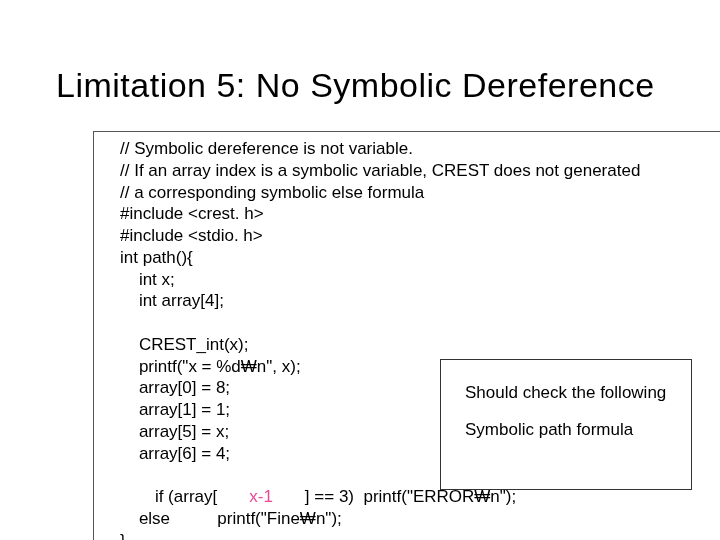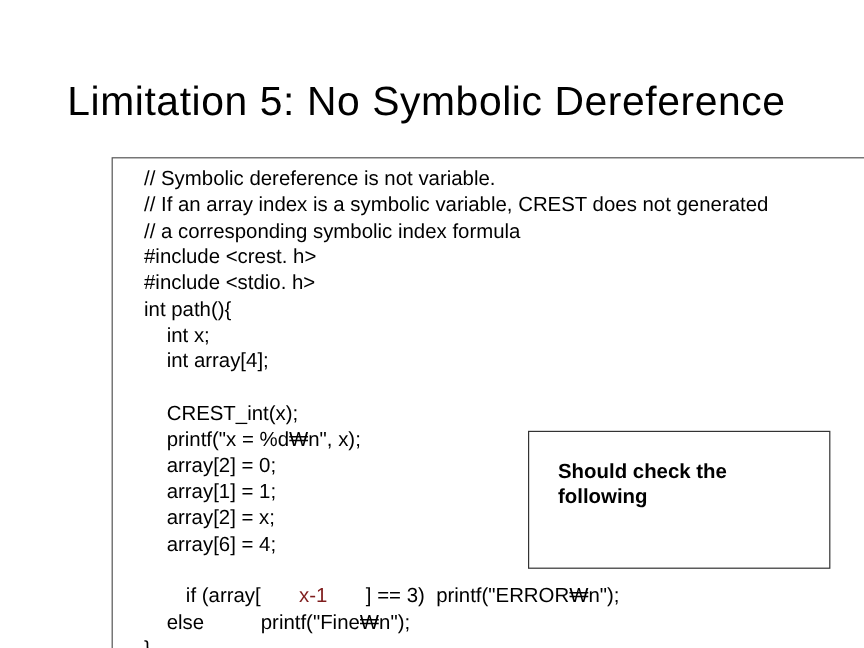--- a/index.html
+++ b/index.html
@@ -24,57 +24,57 @@
     top: 83px;
     width: 640px;
     height: 425px;
     border: 1px solid #555;
     padding: 6px 10px 6px 10px;
     font-size: 17px;
     line-height: 1.28;
     font-family: "Segoe UI", Tahoma, Arial, sans-serif;
     white-space: pre;
   }
-  .red { color: #7f1d1d; }
+  .red { color: #ec4899; }
   .annobox {
     position: absolute;
     right: 44px;
     top: 311px;
     width: 252px;
     border: 1px solid #333;
     background: #fff;
     padding: 6px 8px 6px 8px;
     font-size: 17px;
     line-height: 1.25;
     font-family: "Segoe UI", Tahoma, Arial, sans-serif;
-    font-weight: bold;
   }
   .annobox .spacer { height: 10px; }
 </style>
 </head>
 <body>
 
 <div class="title">Limitation 5: No Symbolic Dereference</div>
 
 <div class="codebox"><span>// Symbolic dereference is not variable.</span>
 <span>// If an array index is a symbolic variable, CREST does not generated</span>
-<span>// a corresponding symbolic index formula</span>
+<span>// a corresponding symbolic else formula</span>
 <span>#include &lt;crest. h&gt;</span>
 <span>#include &lt;stdio. h&gt;</span>
 <span>int path(){</span>
 <span>    int x;</span>
 <span>    int array[4];</span>
 <span></span>
 <span>    CREST_int(x);</span>
 <span>    printf("x = %d₩n", x);</span>
-<span>    array[2] = 0;</span>
+<span>    array[0] = 8;</span>
 <span>    array[1] = 1;</span>
-<span>    array[2] = x;</span>
+<span>    array[5] = x;</span>
 <span>    array[6] = 4;</span>
 <span></span>
 <span><span>    if (array[</span><span class="red">x-1</span><span>] == 3)  printf("ERROR₩n");</span></span>
 <span>    else          printf("Fine₩n");</span>
 <span>}</span></div>
 
 <div class="annobox">
   <div>Should check the following</div>
+  <div>Symbolic path formula</div>
   <div class="spacer"></div>
 </div>
 
 </body></html>

